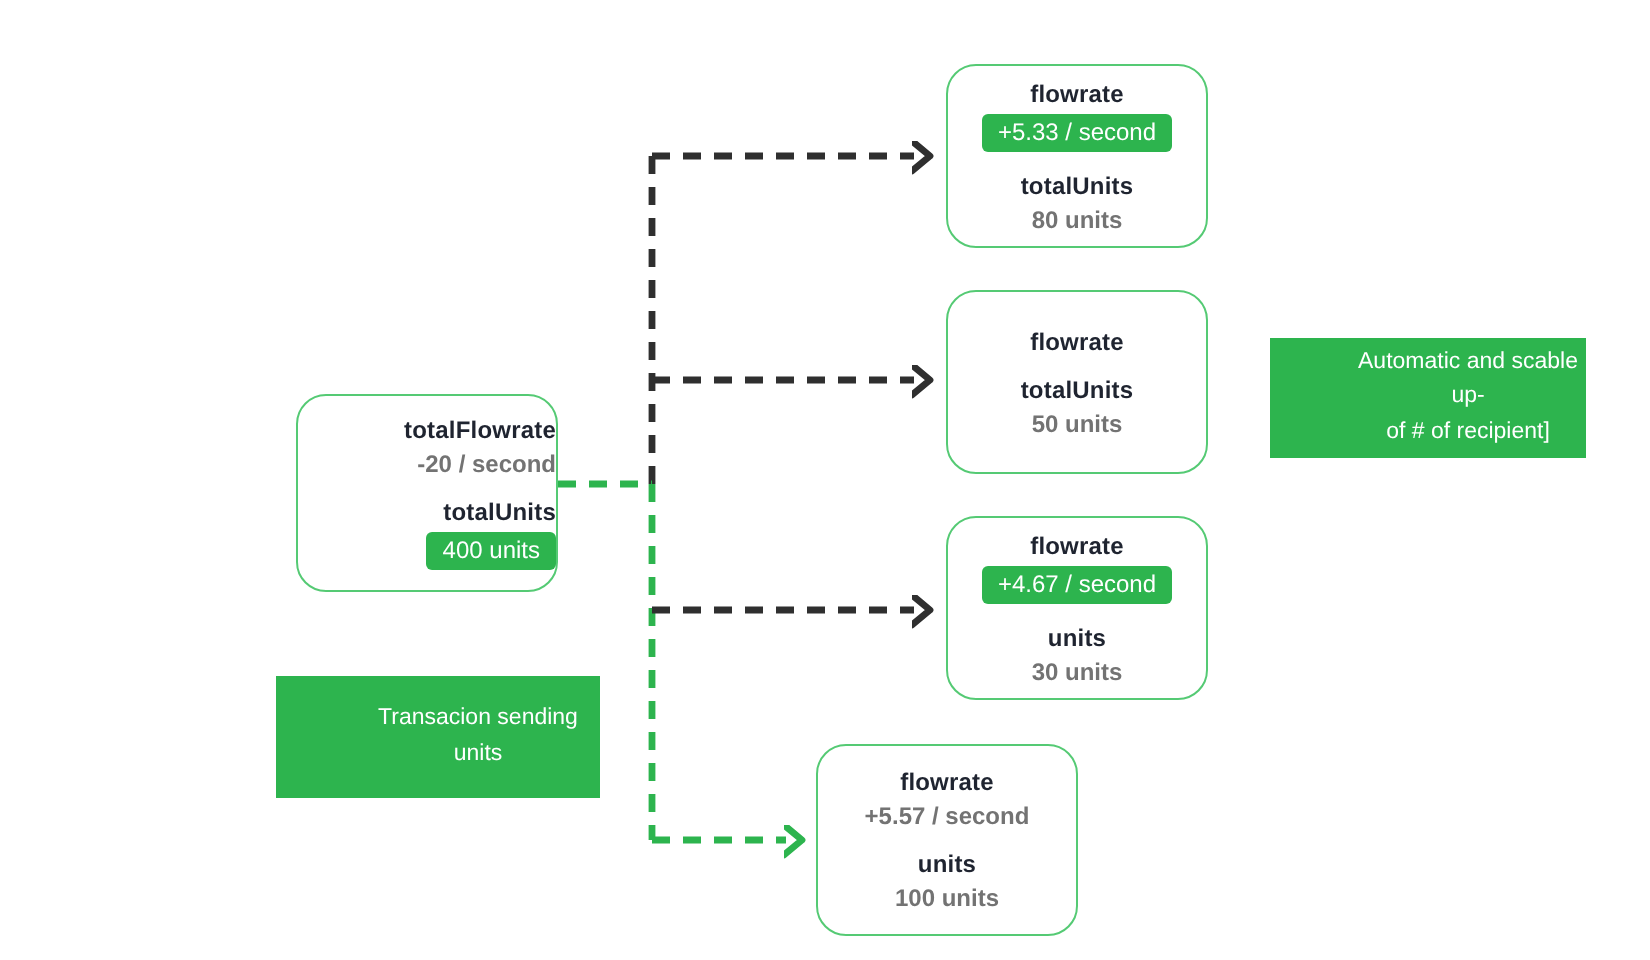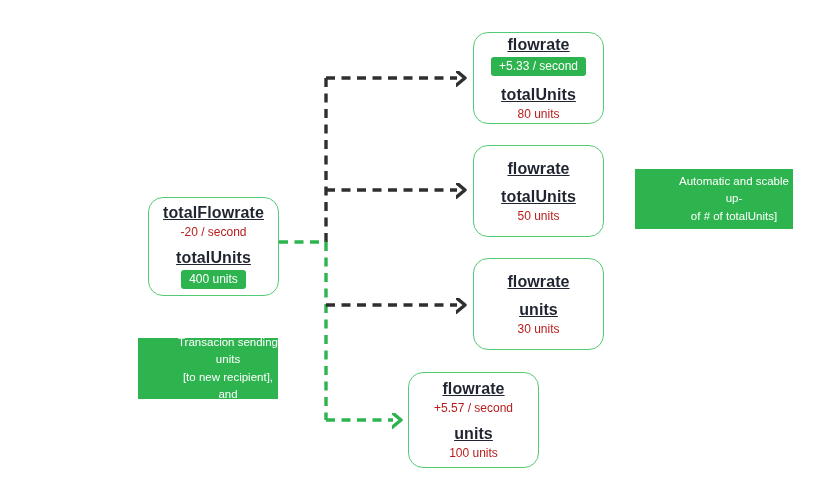--- a/index.html
+++ b/index.html
@@ -6,22 +6,22 @@
   .canvas{
     position:relative;width:825px;height:480px;background:#ffffff;overflow:hidden;
     font-family:"Liberation Sans",sans-serif;
   }
   svg.connectors{position:absolute;left:0;top:0;pointer-events:none;}
   .node{
     position:absolute;background:#ffffff;border:1.4px solid #55ca74;border-radius:15px;
     display:flex;flex-direction:column;align-items:center;justify-content:center;
     gap:3px;box-sizing:border-box;
   }
-  .node .lbl{font-size:16px;font-weight:700;color:#1f2430;letter-spacing:.1px;text-decoration:underline;}
-  .node .val{font-size:12px;color:#b91c1c;}
+  .node .lbl{font-size:12px;font-weight:700;color:#1f2430;letter-spacing:.1px;}
+  .node .val{font-size:12px;color:#737373;font-weight:bold;}
   .node .badge{
     font-size:12px;color:#ffffff;background:#2db44e;border-radius:3px;
     padding:2px 8px;line-height:15px;
   }
   .node .sp{margin-top:7px;}
   .annotation{
     position:absolute;background:#2db44e;color:#ffffff;
     display:flex;flex-direction:column;align-items:center;justify-content:center;
     font-size:11.5px;font-weight:500;line-height:1.5;text-align:center;box-sizing:border-box;padding-left:40px;
   }
@@ -46,21 +46,21 @@
     <line x1="326" y1="78" x2="326" y2="242" stroke="#2f2f2f" stroke-width="3.4" stroke-dasharray="9 6.5"></line>
     <line x1="326" y1="242" x2="326" y2="420" stroke="#2db44e" stroke-width="3.4" stroke-dasharray="9 6.5"></line>
     <line x1="279" y1="242" x2="326" y2="242" stroke="#2db44e" stroke-width="3.4" stroke-dasharray="9 6.5"></line>
 
     <line x1="326" y1="78" x2="457" y2="78" stroke="#2f2f2f" stroke-width="3.4" stroke-dasharray="9 6.5" marker-end="url(#chevBlack)"></line>
     <line x1="326" y1="190" x2="457" y2="190" stroke="#2f2f2f" stroke-width="3.4" stroke-dasharray="9 6.5" marker-end="url(#chevBlack)"></line>
     <line x1="326" y1="305" x2="457" y2="305" stroke="#2f2f2f" stroke-width="3.4" stroke-dasharray="9 6.5" marker-end="url(#chevBlack)"></line>
     <line x1="326" y1="420" x2="393" y2="420" stroke="#2db44e" stroke-width="3.4" stroke-dasharray="9 6.5" marker-end="url(#chevGreen)"></line>
   </svg>
 
-  <div class="node" style="left:148px;top:197px;width:131px;height:99px;">
+  <div class="node" style="left:148px;top:197px;width:131px;height:99px;align-items:flex-end;">
     <div class="lbl">totalFlowrate</div>
     <div class="val">-20 / second</div>
     <div class="lbl sp">totalUnits</div>
     <div class="badge">400 units</div>
   </div>
 
   <div class="node" style="left:473px;top:32px;width:131px;height:92px;">
     <div class="lbl">flowrate</div>
     <div class="badge">+5.33 / second</div>
     <div class="lbl sp">totalUnits</div>
@@ -68,34 +68,34 @@
   </div>
 
   <div class="node" style="left:473px;top:145px;width:131px;height:92px;">
     <div class="lbl">flowrate</div>
     <div class="lbl sp">totalUnits</div>
     <div class="val">50 units</div>
   </div>
 
   <div class="node" style="left:473px;top:258px;width:131px;height:92px;">
     <div class="lbl">flowrate</div>
+    <div class="badge">+4.67 / second</div>
     <div class="lbl sp">units</div>
     <div class="val">30 units</div>
   </div>
 
   <div class="node" style="left:408px;top:372px;width:131px;height:96px;">
     <div class="lbl">flowrate</div>
     <div class="val">+5.57 / second</div>
     <div class="lbl sp">units</div>
     <div class="val">100 units</div>
   </div>
 
   <div class="annotation" style="left:635px;top:169px;width:158px;height:60px;">
     <div>Automatic and scable up-</div>
-    <div>of # of totalUnits]</div>
+    <div>of # of recipient]</div>
   </div>
 
-  <div class="annotation" style="left:138px;top:338px;width:140px;height:61px;">
+  <div class="annotation" style="left:138px;top:338px;width:162px;height:61px;">
     <div>Transacion sending units</div>
-    <div>[to new recipient], and</div>
   </div>
 
 </div>
 
 </body></html>

